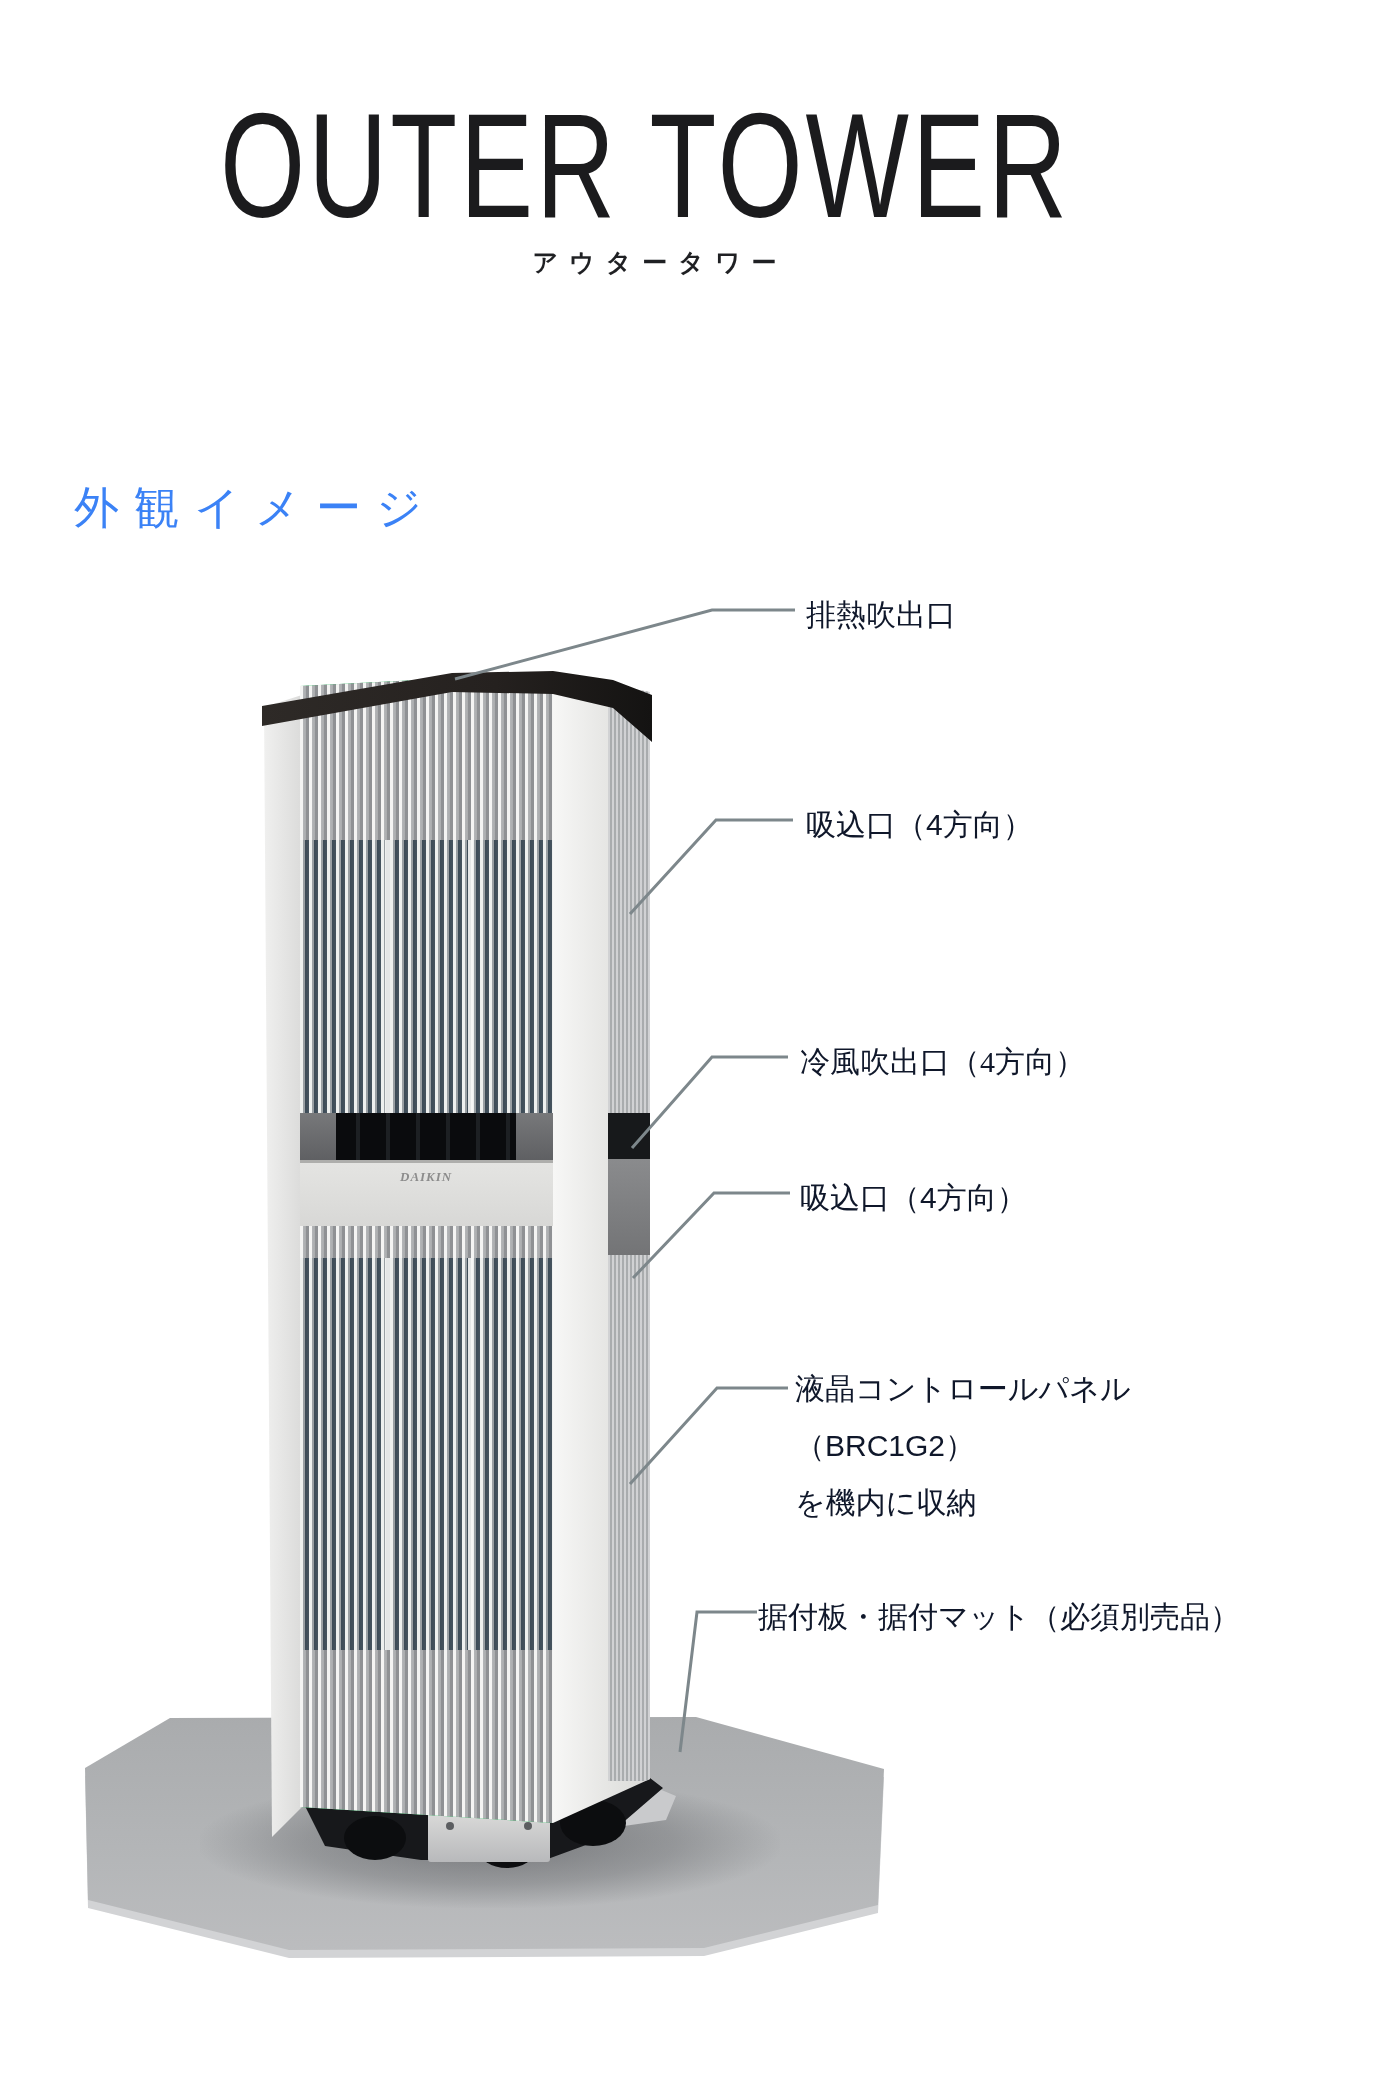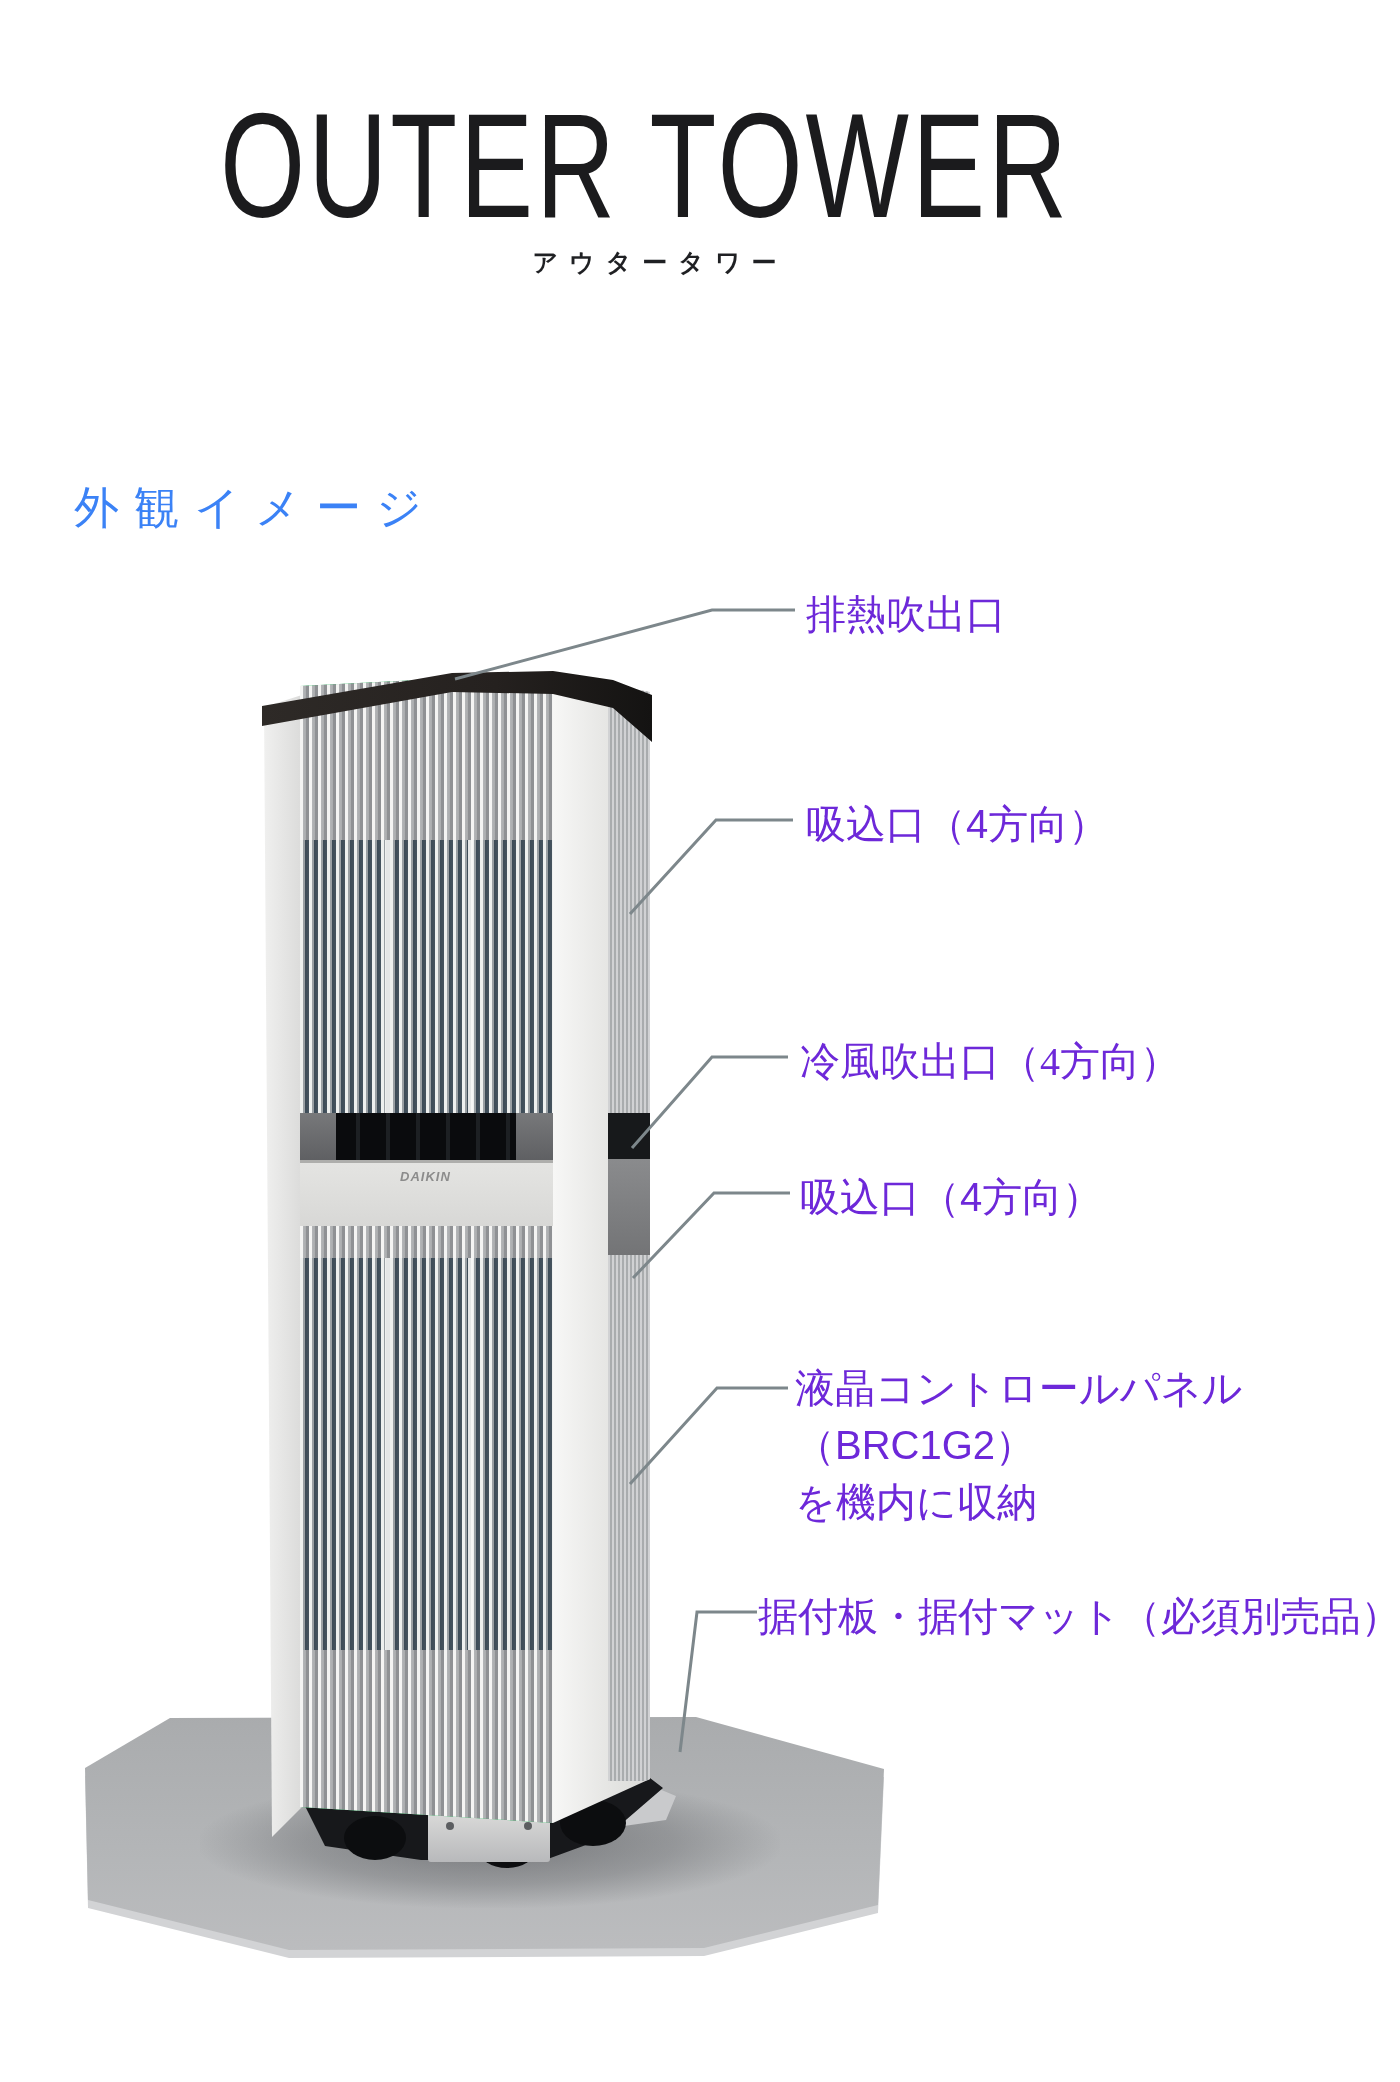--- a/index.html
+++ b/index.html
@@ -16,21 +16,21 @@
   .subtitle{
     position:absolute;left:660px;top:246px;transform:translateX(-50%);
     white-space:nowrap;font-size:25px;font-weight:700;letter-spacing:11px;color:#1f2023;
   }
   .section-heading{
     position:absolute;left:74px;top:478px;white-space:nowrap;
     font-size:45px;font-weight:400;letter-spacing:15px;color:#3b82f6;
   }
   
   .callout{
-    position:absolute;color:#6d28d9;font-size:40px;font-weight:400;
+    position:absolute;color:#0f172a;font-size:30px;font-weight:400;
     line-height:57px;white-space:nowrap;
   }
   
   .layer{position:absolute;}
   .platform-bevel{
     left:80px;top:1720px;width:810px;height:245px;background:#d2d3d5;
     clip-path:polygon(90px 6px,616px 5px,804px 57px,798px 193px,624px 236px,209px 238px,8px 188px,5px 56px);
   }
   .platform{
     left:80px;top:1712px;width:810px;height:245px;
@@ -61,20 +61,21 @@
   .base-bracket .dot.d1{left:18px;} .base-bracket .dot.d2{left:96px;}
   .face-left{
     left:264px;top:695px;width:38px;height:1142px;
     background:linear-gradient(90deg,#f0f0ef,#dbdbda);
     clip-path:polygon(0px 12px,38px 0px,38px 1112px,8px 1142px);
   }
   .face-front{
     left:300px;top:673px;width:253px;height:1150px;
     clip-path:polygon(0px 13px,253px 0px,253px 1150px,0px 1134px);
     background:#22c55e;
+    font-family:Liberation Serif, serif;
   }
   .band{position:absolute;left:0;width:253px;}
   .fins-silver{background:repeating-linear-gradient(90deg,#f4f4f3 0px,#f4f4f3 3px,#b4b6b8 3px,#aaacae 6px,#8f9194 6px,#8f9194 9px);}
   .fins-dark{background:repeating-linear-gradient(90deg,#eef0ef 0px,#eef0ef 3px,#9aa0a4 3px,#9aa0a4 5px,#3c4b57 5px,#46545f 9px);}
   .sep{position:absolute;width:5px;background:rgba(247,247,246,0.9);}
   .front-band-black{
     background:repeating-linear-gradient(90deg,#0a0b0d 0px,#0a0b0d 26px,#1d2023 26px,#1d2023 30px);
   }
   .cap-end{position:absolute;top:0;height:100%;background:linear-gradient(180deg,#77787a,#5f6063);}
   .front-panel{

